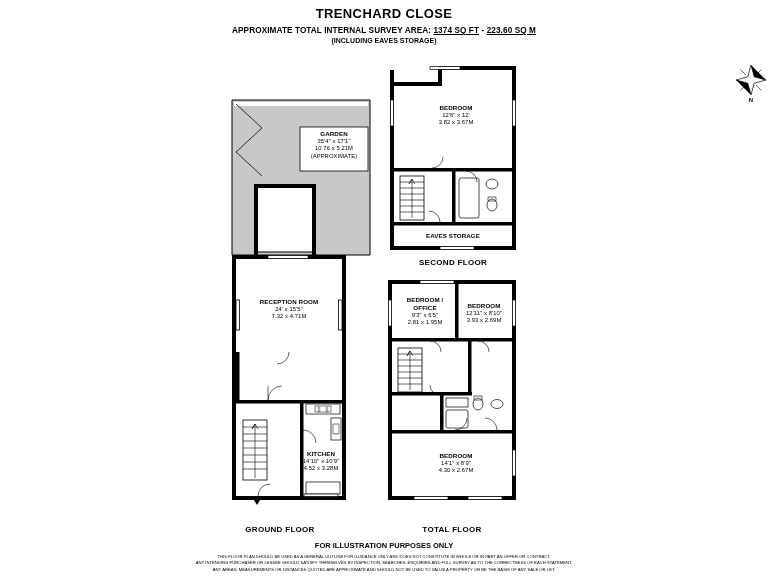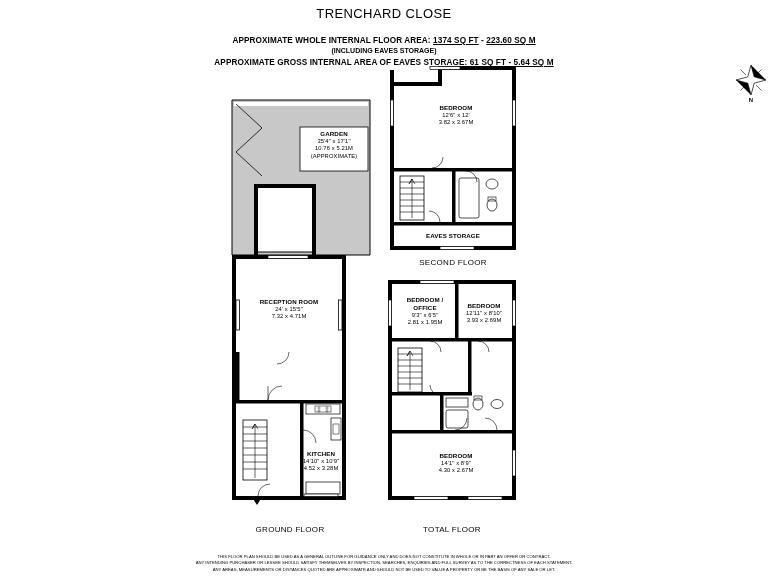--- a/index.html
+++ b/index.html
@@ -22,41 +22,41 @@
   }
   
   .header {
     position: absolute;
     top: 0; left: 0; right: 0;
     text-align: center;
     padding-top: 6px;
   }
   .title {
     font-size: 13px;
-    font-weight: normal;
+    font-weight: bold;
     letter-spacing: 0.4px;
-    margin-bottom: 15px;
+    margin-bottom: 5px;
   }
   .subline {
     font-size: 8.2px;
     font-weight: bold;
     letter-spacing: 0.1px;
     margin-bottom: 2px;
   }
   .subline .val { font-weight: bold; text-decoration: underline; }
   .subnote {
     font-size: 7px;
     font-weight: bold;
     margin-bottom: 4px;
   }
   
   .floor-label {
     position: absolute;
     font-size: 8px;
-    font-weight: normal;
+    font-weight: bold;
     letter-spacing: 0.3px;
     text-align: center;
   }
   
   .room {
     position: absolute;
     text-align: center;
     font-size: 6px;
     line-height: 1.28;
     letter-spacing: 0.1px;
@@ -97,32 +97,26 @@
   }
 </style>
 </head>
 <body>
 
 <div class="page">
 
   <div class="header">
     <div class="title">TRENCHARD CLOSE</div>
     <div class="subline">
-      <span>APPROXIMATE WHOLE INTERNAL FLOOR AREA:</span>
+      <span>APPROXIMATE TOTAL INTERNAL SURVEY AREA:</span>
       <span class="val">1374 SQ FT</span>
       <span>-</span>
       <span class="val">223.60 SQ M</span>
     </div>
     <div class="subnote">(INCLUDING EAVES STORAGE)</div>
-    <div class="subline">
-      <span>APPROXIMATE GROSS INTERNAL AREA OF EAVES STORAGE:</span>
-      <span class="val">61 SQ FT</span>
-      <span>-</span>
-      <span class="val">5.64 SQ M</span>
-    </div>
   </div>
 
   <div class="compass">
     <svg width="34" height="42" viewBox="0 0 34 42">
       <g transform="translate(17,18)">
         <polygon points="0,-15 3.2,-3.2 15,0 3.2,3.2 0,15 -3.2,3.2 -15,0 -3.2,-3.2" fill="#ffffff" stroke="#000" stroke-width="0.7"></polygon>
         <polygon points="0,-15 3.2,-3.2 15,0" fill="#000000"></polygon>
         <polygon points="0,15 -3.2,3.2 -15,0" fill="#000000"></polygon>
         <g stroke="#000" stroke-width="0.6">
           <line x1="-10.5" y1="-10.5" x2="-5" y2="-5"></line>
@@ -339,23 +333,24 @@
   <div class="room" style="left:427px; top:104px; width:58px;">
     <div class="nm">BEDROOM</div>
     <div class="dim">12'6" x 12'</div>
     <div class="dim">3.82 x 3.67M</div>
   </div>
 
   <div class="room" style="left:413px; top:232px; width:80px;">
     <div class="nm">EAVES STORAGE</div>
   </div>
 
-  <div class="floor-label" style="left:238px; top:525px; width:104px;">GROUND FLOOR</div>
+  <div class="floor-label" style="left:228px; top:525px; width:104px;">GROUND FLOOR</div>
   <div class="floor-label" style="left:400px; top:525px; width:104px;">TOTAL FLOOR</div>
   <div class="floor-label" style="left:398px; top:258px; width:110px;">SECOND FLOOR</div>
 
+  <div class="footer-main">FOR ILLUSTRATION PURPOSES ONLY</div>
   <div class="footer-legal">
     <div>THIS FLOOR PLAN SHOULD BE USED AS A GENERAL OUTLINE FOR GUIDANCE ONLY AND DOES NOT CONSTITUTE IN WHOLE OR IN PART AN OFFER OR CONTRACT.</div>
     <div>ANY INTENDING PURCHASER OR LESSEE SHOULD SATISFY THEMSELVES BY INSPECTION, SEARCHES, ENQUIRIES AND FULL SURVEY AS TO THE CORRECTNESS OF EACH STATEMENT.</div>
     <div>ANY AREAS, MEASUREMENTS OR DISTANCES QUOTED ARE APPROXIMATE AND SHOULD NOT BE USED TO VALUE A PROPERTY OR BE THE BASIS OF ANY SALE OR LET.</div>
   </div>
 
 </div>
 
 </body></html>

